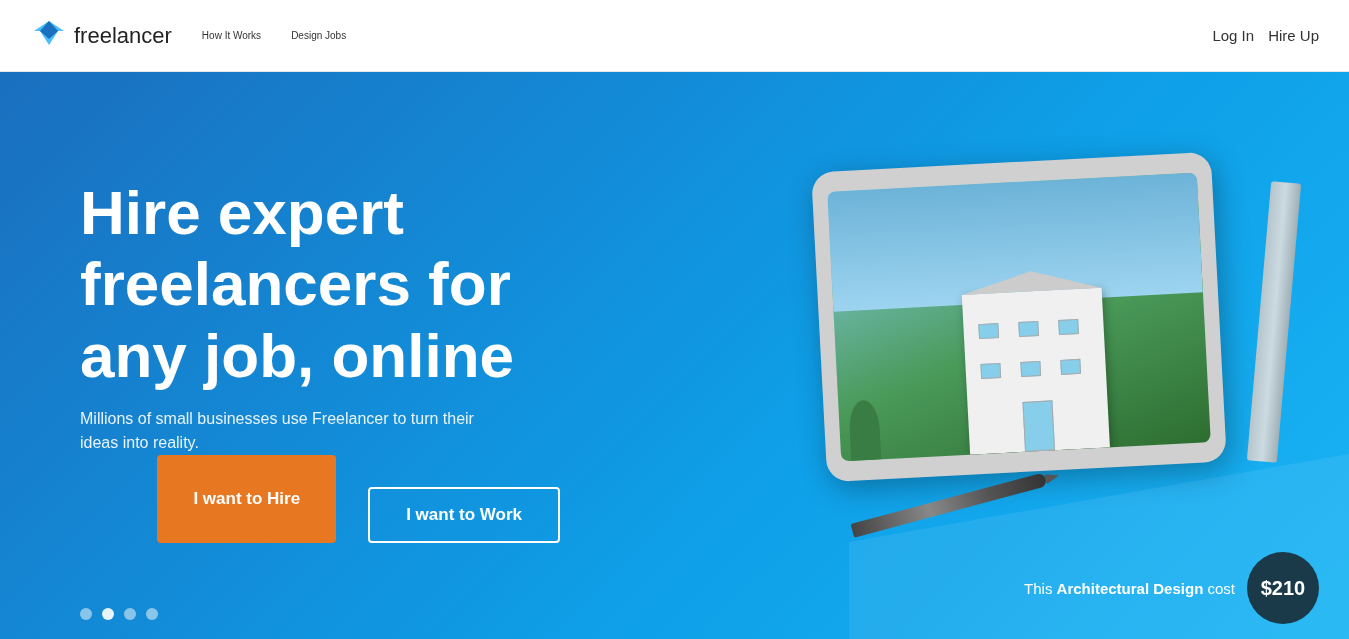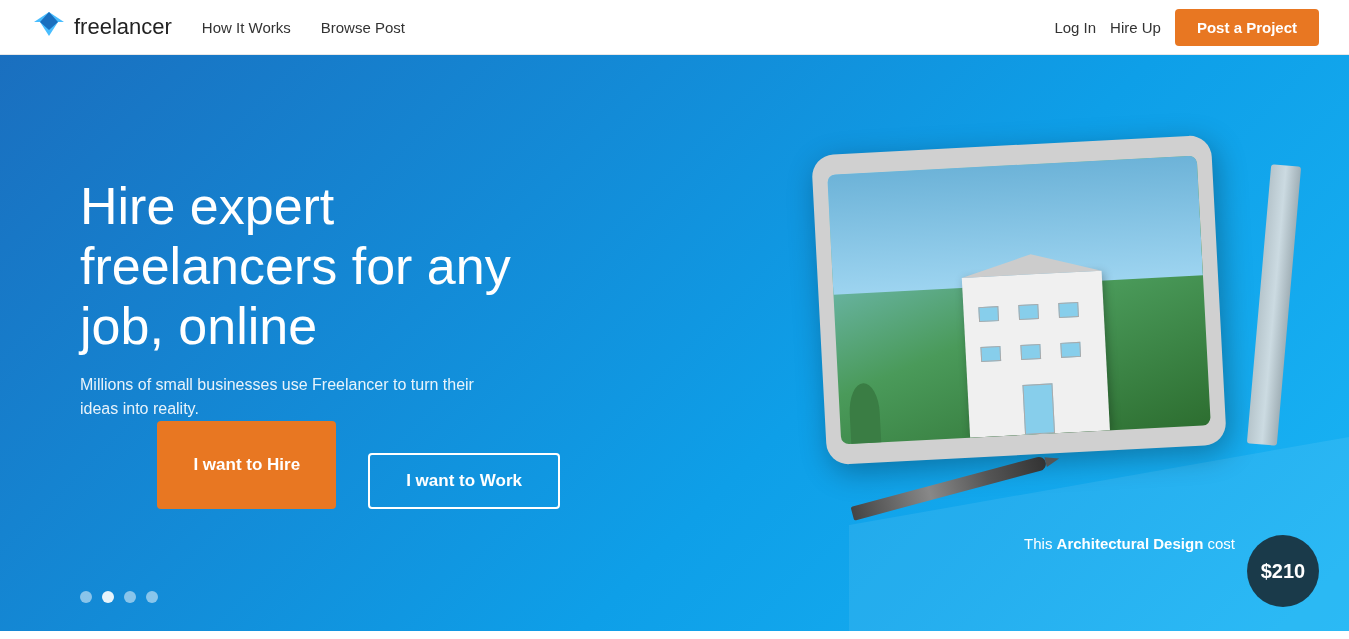--- a/index.html
+++ b/index.html
@@ -3,21 +3,21 @@
   <meta charset="utf-8">
   <style>
     * { margin: 0; padding: 0; box-sizing: border-box; }
     body { font-family: Arial, sans-serif; width: 1349px; overflow-x: hidden; }
 
     
     .navbar {
       display: flex;
       align-items: center;
       padding: 0 30px;
-      height: 55px;
+      height: 72px;
       background: #fff;
       border-bottom: 1px solid #e8e8e8;
     }
     .logo-area {
       display: flex;
       align-items: center;
       margin-right: 30px;
     }
     .logo-icon {
       width: 38px;
@@ -29,21 +29,21 @@
       color: #222;
       font-weight: 400;
     }
     .nav-links {
       display: flex;
       align-items: center;
       gap: 30px;
       flex: 1;
     }
     .nav-link {
-      font-size: 15px;
+      font-size: 10px;
       color: #333;
       text-decoration: none;
       cursor: pointer;
     }
     .nav-right {
       display: flex;
       align-items: center;
       gap: 14px;
     }
     .nav-right-link {
@@ -85,22 +85,22 @@
       transform: skewY(-10deg) translateY(50px);
     }
 
     .hero-content {
       position: relative;
       z-index: 2;
       padding-left: 80px;
       max-width: 560px;
     }
     .hero-title {
-      font-size: 52px;
-      font-weight: normal;
+      font-size: 62px;
+      font-weight: bold;
       color: #fff;
       line-height: 1.15;
       margin-bottom: 16px;
     }
     .hero-subtitle {
       font-size: 16px;
       color: rgba(255,255,255,0.9);
       line-height: 1.5;
       max-width: 430px;
     }
@@ -148,21 +148,21 @@
     .dot.active {
       background: rgba(255,255,255,0.9);
     }
 
     
     .cost-badge-area {
       position: absolute;
       bottom: 24px;
       right: 30px;
       display: flex;
-      align-items: flex-start;
+      align-items: center;
       gap: 12px;
       color: #fff;
       font-size: 15px;
       z-index: 3;
     }
     .cost-badge-label strong {
       font-weight: bold;
     }
     .cost-circle {
       width: 72px;
@@ -301,27 +301,26 @@
   <div class="logo-area">
     <svg class="logo-icon" viewBox="0 0 38 38" xmlns="http://www.w3.org/2000/svg">
       <polygon points="19,4 34,14 28,14 19,28 10,14 4,14" fill="#29b2fe" opacity="0.85"></polygon>
       <polygon points="19,4 28,14 19,22 10,14" fill="#1a6fbf"></polygon>
     </svg>
     <span class="logo-text">freelancer</span>
   </div>
 
   <div class="nav-links">
     <a class="nav-link">How It Works</a>
-    <a class="nav-link">Browse Post</a>
+    <a class="nav-link">Design Jobs</a>
   </div>
 
   <div class="nav-right">
     <a class="nav-right-link">Log In</a>
     <a class="nav-right-link">Hire Up</a>
-    <button class="post-project-btn">Post a Project</button>
   </div>
 </nav>
 
 <section class="hero">
 
   <div class="hero-content">
     <h1 class="hero-title">Hire expert freelancers for any job, online</h1>
     <p class="hero-subtitle">Millions of small businesses use Freelancer to turn their ideas into reality.</p>
     <div class="hero-buttons">
       <button class="btn-hire">I want to Hire</button>

